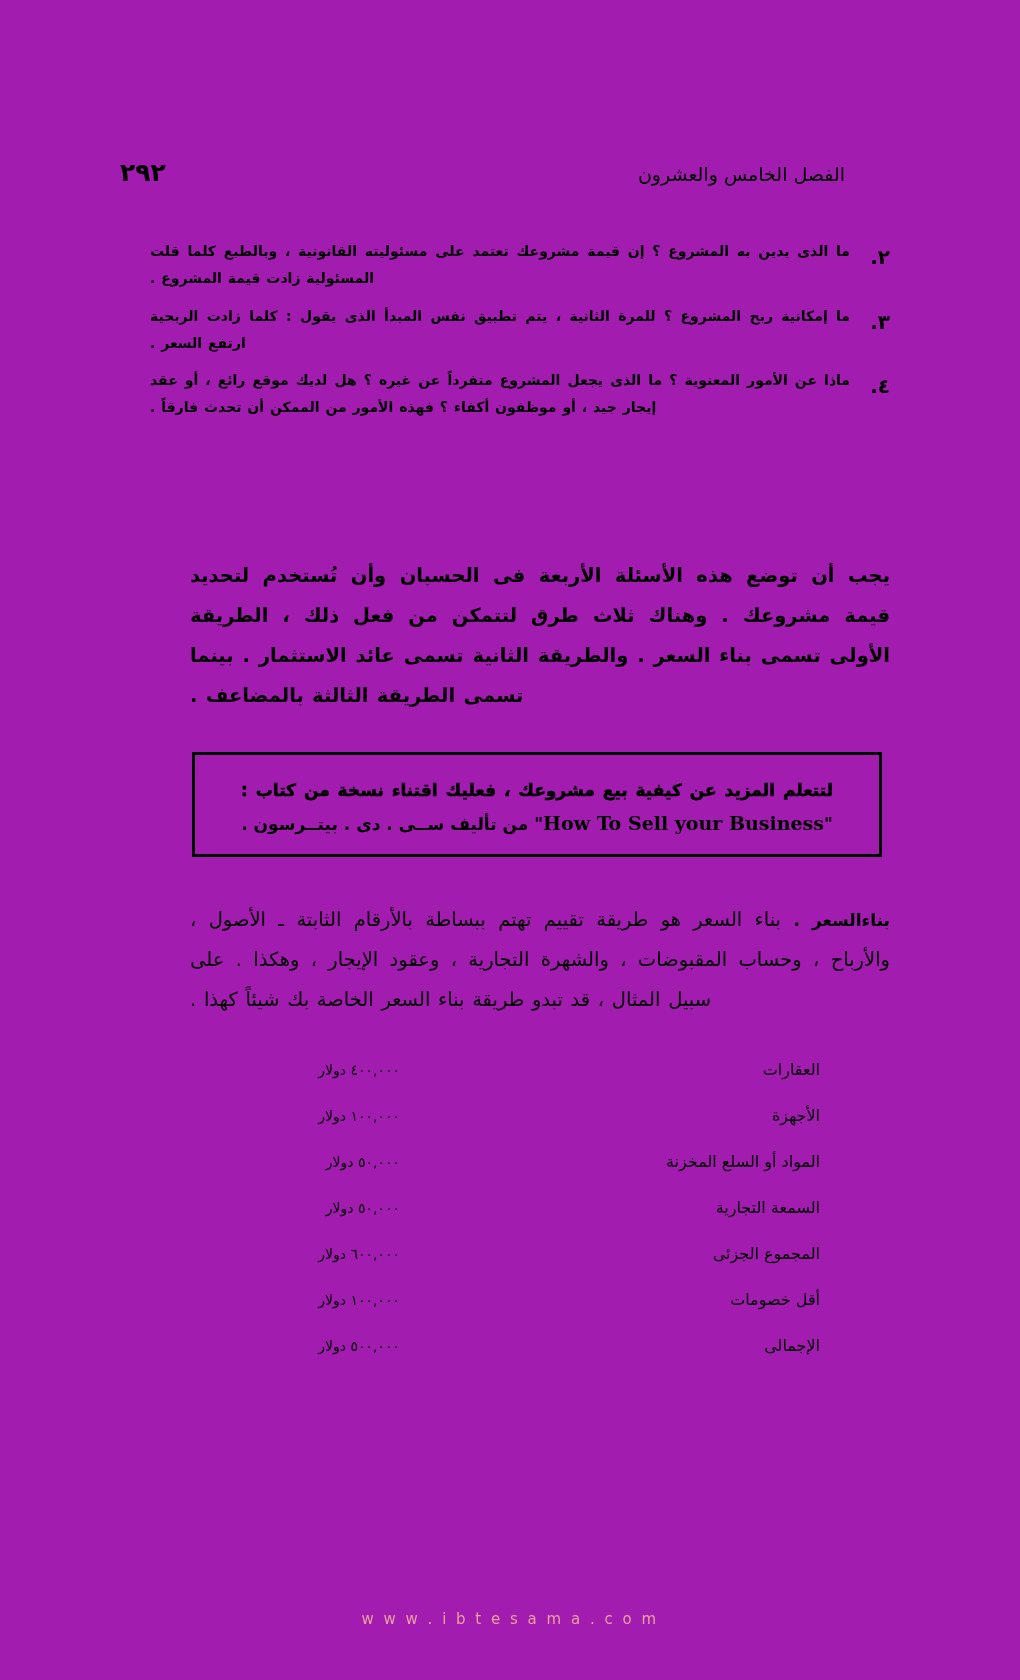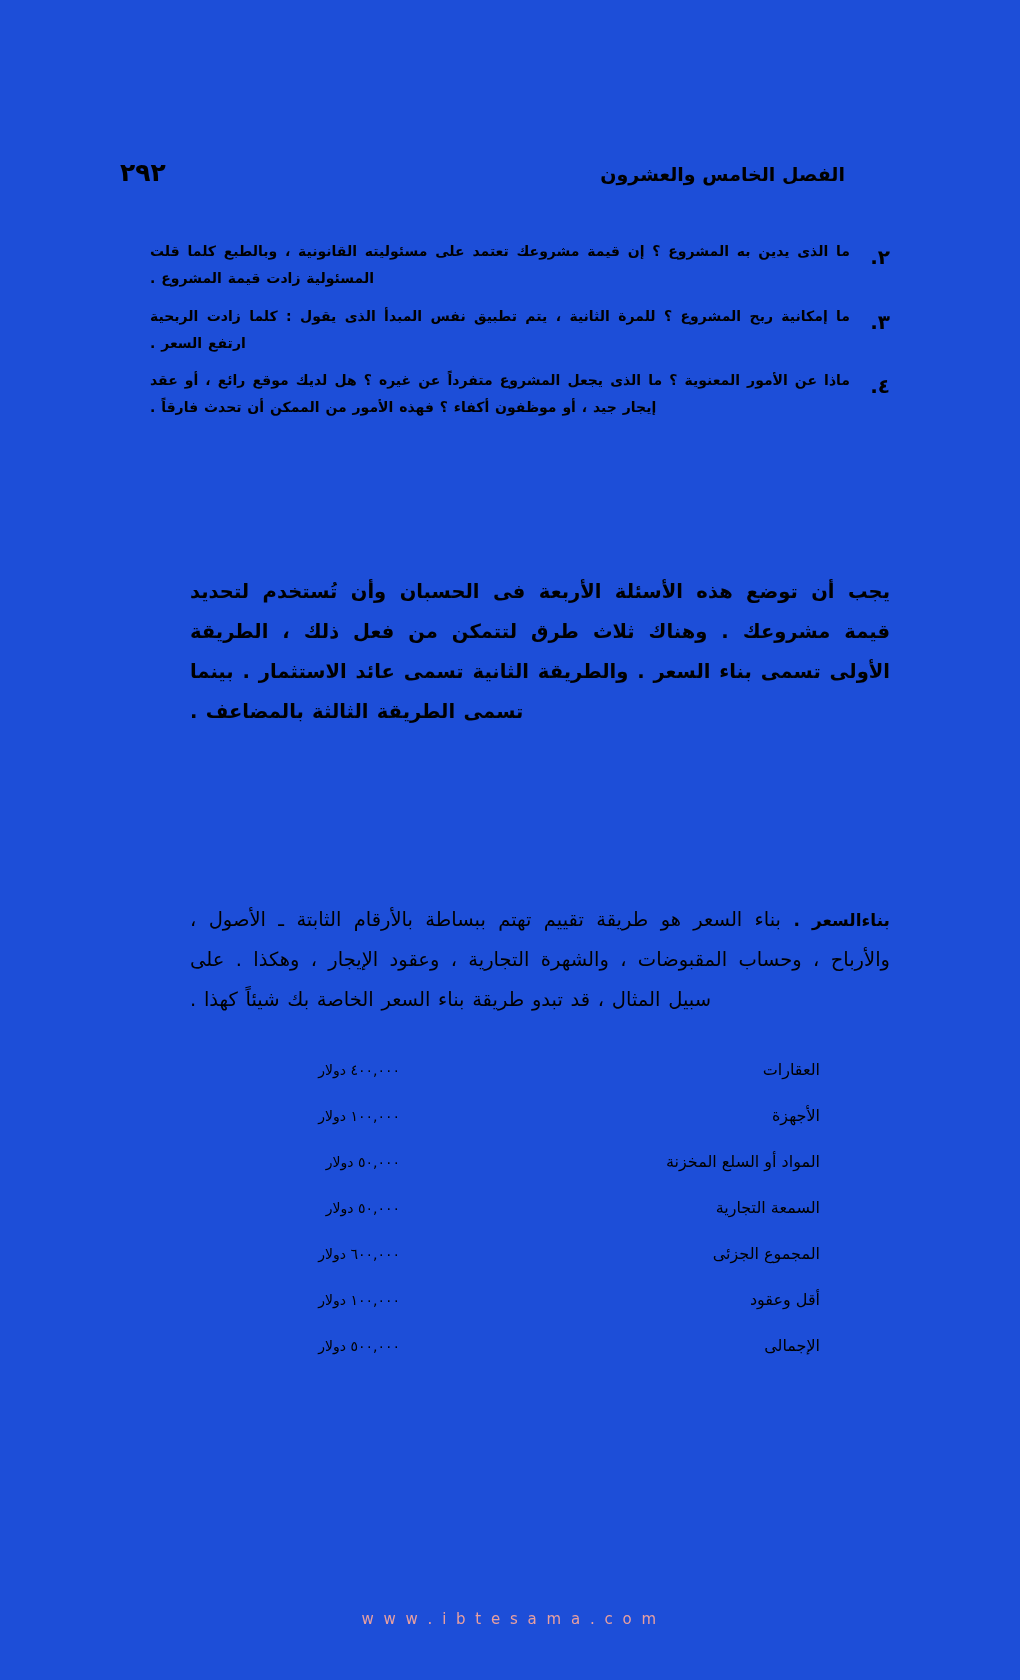--- a/index.html
+++ b/index.html
@@ -13,21 +13,21 @@
     height: 1680px;
     position: relative;
     font-family: "DejaVu Sans", "Liberation Sans", sans-serif;
     color: #000000;
     overflow: hidden;
   }
 
   .page {
     position: absolute;
     inset: 0;
-    background: #1d4ed8;
+    background: #a21caf;
   }
 
   
   .running-head {
     position: absolute;
     top: 160px;
     left: 120px;
     right: 175px;
     height: 34px;
     display: flex;
@@ -36,21 +36,21 @@
     justify-content: space-between;
   }
   .page-number {
     font-size: 25px;
     font-weight: bold;
     letter-spacing: 1px;
     line-height: 1;
   }
   .chapter-title {
     font-size: 19px;
-    font-weight: bold;
+    font-weight: normal;
     line-height: 1;
     margin-right: 0;
     margin-left: 72px;
   }
 
   
   .question-list {
     position: absolute;
     top: 238px;
     right: 130px;
@@ -78,21 +78,21 @@
     font-weight: bold;
     line-height: 1.95;
     text-align: justify;
     text-align-last: left;
     word-spacing: 1px;
   }
 
   
   .body-para {
     position: absolute;
-    top: 572px;
+    top: 556px;
     right: 130px;
     width: 700px;
     font-size: 19.5px;
     font-weight: bold;
     line-height: 2.05;
     text-align: justify;
     text-align-last: left;
     word-spacing: 1.5px;
   }
 
@@ -217,20 +217,26 @@
 
     <div class="q-item">
       <div class="q-marker">٤.</div>
       <div class="q-text">ماذا عن الأمور المعنوية ؟ ما الذى يجعل المشروع متفرداً عن غيره ؟ هل لديك موقع رائع ، أو عقد إيجار جيد ، أو موظفون أكفاء ؟ فهذه الأمور من الممكن أن تحدث فارقاً .</div>
     </div>
 
   </div>
 
   <div class="body-para">يجب أن توضع هذه الأسئلة الأربعة فى الحسبان وأن تُستخدم لتحديد قيمة مشروعك . وهناك ثلاث طرق لتتمكن من فعل ذلك ، الطريقة الأولى تسمى بناء السعر . والطريقة الثانية تسمى عائد الاستثمار . بينما تسمى الطريقة الثالثة بالمضاعف .</div>
 
+  <div class="callout">
+    <div class="callout-line1">لتتعلم المزيد عن كيفية بيع مشروعك ، فعليك اقتناء نسخة من كتاب :</div>
+    <div class="callout-line2">
+      <span>"</span><span class="book-title-en">How To Sell your Business</span><span>" من تأليف ســى . دى . بيتــرسون .</span>
+    </div>
+  </div>
 
   <div class="pricing-para">
     <span class="lead-term">بناءالسعر .</span><span> بناء السعر هو طريقة تقييم تهتم ببساطة بالأرقام الثابتة ـ الأصول ، والأرباح ، وحساب المقبوضات ، والشهرة التجارية ، وعقود الإيجار ، وهكذا . على سبيل المثال ، قد تبدو طريقة بناء السعر الخاصة بك شيئاً كهذا .</span>
   </div>
 
   <div class="valuation-table">
 
     <div class="v-row">
       <div class="v-label">العقارات</div>
       <div class="v-amount">٤٠٠,٠٠٠ دولار</div>
@@ -250,21 +256,21 @@
       <div class="v-label">السمعة التجارية</div>
       <div class="v-amount">٥٠,٠٠٠ دولار</div>
     </div>
 
     <div class="v-row">
       <div class="v-label">المجموع الجزئى</div>
       <div class="v-amount">٦٠٠,٠٠٠ دولار</div>
     </div>
 
     <div class="v-row">
-      <div class="v-label">أقل وعقود</div>
+      <div class="v-label">أقل خصومات</div>
       <div class="v-amount">١٠٠,٠٠٠ دولار</div>
     </div>
 
     <div class="v-row">
       <div class="v-label">الإجمالى</div>
       <div class="v-amount">٥٠٠,٠٠٠ دولار</div>
     </div>
 
   </div>
 

